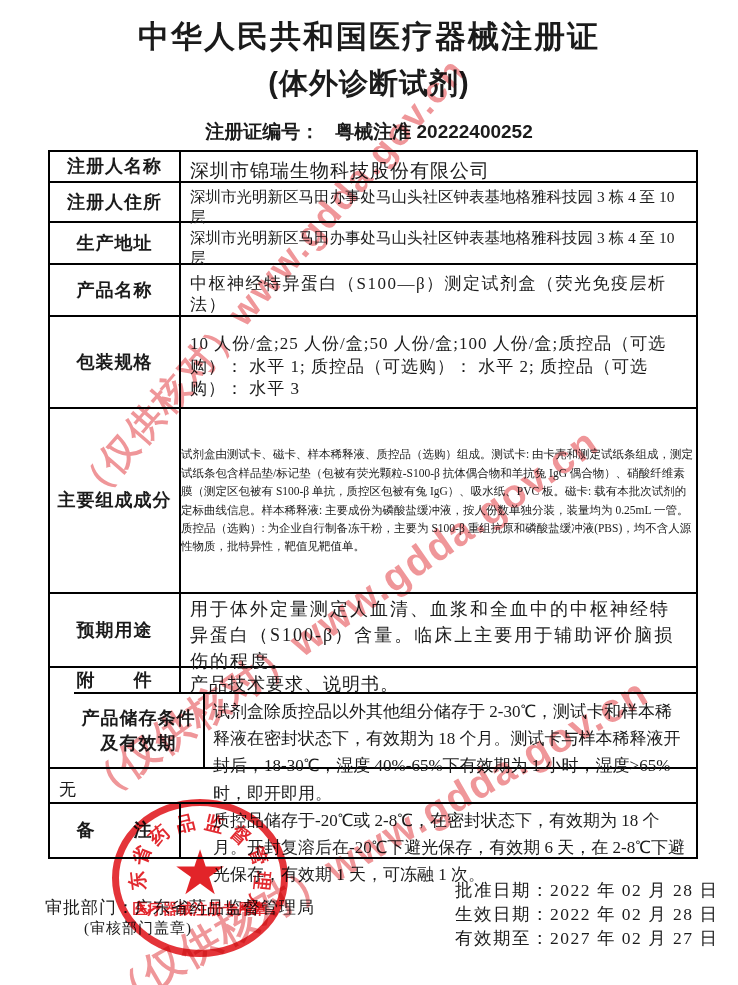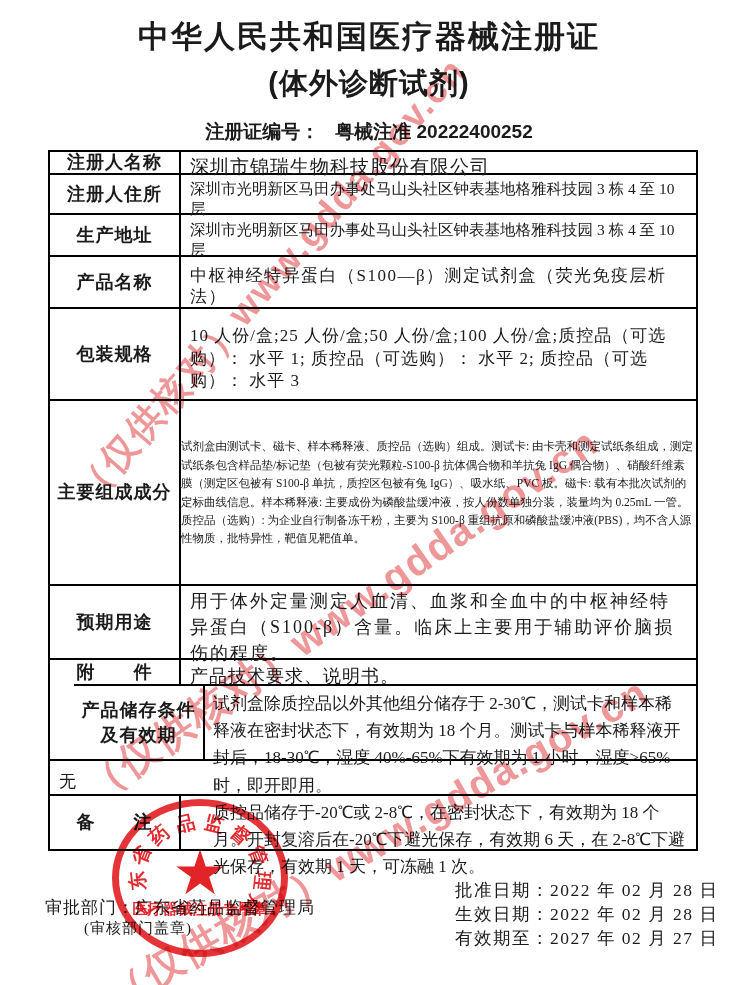--- a/index.html
+++ b/index.html
@@ -34,21 +34,21 @@
   .tlabel {
     width:131px; flex:0 0 131px; border-right:2px solid #000; box-sizing:border-box;
     display:flex; align-items:center; justify-content:center; text-align:center;
     font-family:"Liberation Sans", sans-serif; font-weight:bold;
     font-size:18px; letter-spacing:1px; line-height:1.35; padding:2px 4px;
   }
   .tvalue {
     flex:1 1 auto; display:flex; align-items:center; box-sizing:border-box;
     padding:12px 12px 2px 9px; font-size:17px; line-height:1.3; letter-spacing:0.5px;
   }
-  .r1 { height:21px; } .r1 .tvalue { font-size:19px; letter-spacing:1px; }
+  .r1 { height:29px; } .r1 .tvalue { font-size:19px; letter-spacing:1px; }
   .r2 { height:40px; } .r2 .tvalue { font-size:15.5px; letter-spacing:0; }
   .r3 { height:42px; } .r3 .tvalue { font-size:15.5px; letter-spacing:0; }
   .r4 { height:52px; } .r4 .tvalue { font-size:17px; letter-spacing:1.5px; line-height:1.22; }
   .r5 { height:92px; } .r5 .tvalue { font-size:17px; letter-spacing:1px; line-height:1.32; }
   .r6 { height:185px; }
   .r6 .tvalue { font-size:11.5px; letter-spacing:0; line-height:1.6; padding:4px 0; }
   .r7 { height:74px; } .r7 .tvalue { font-size:18px; letter-spacing:2px; line-height:1.45; }
   .r8 { height:26px; } .r8 .tvalue { font-size:18px; letter-spacing:1px; }
   .r9 { height:75px;margin-left:24px; }
   .r9 .tvalue { font-size:17px; letter-spacing:0; line-height:1.6; padding:4px 8px; white-space:pre-line; align-items:flex-start; }

